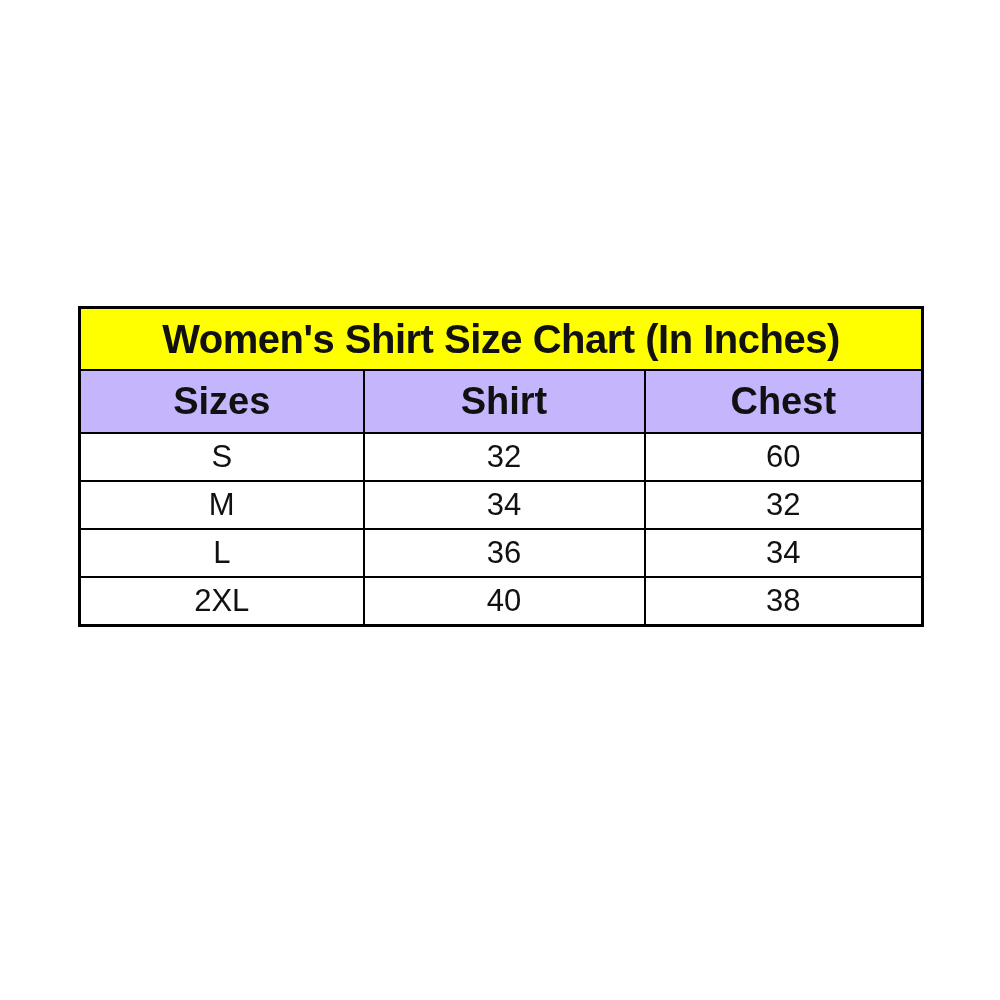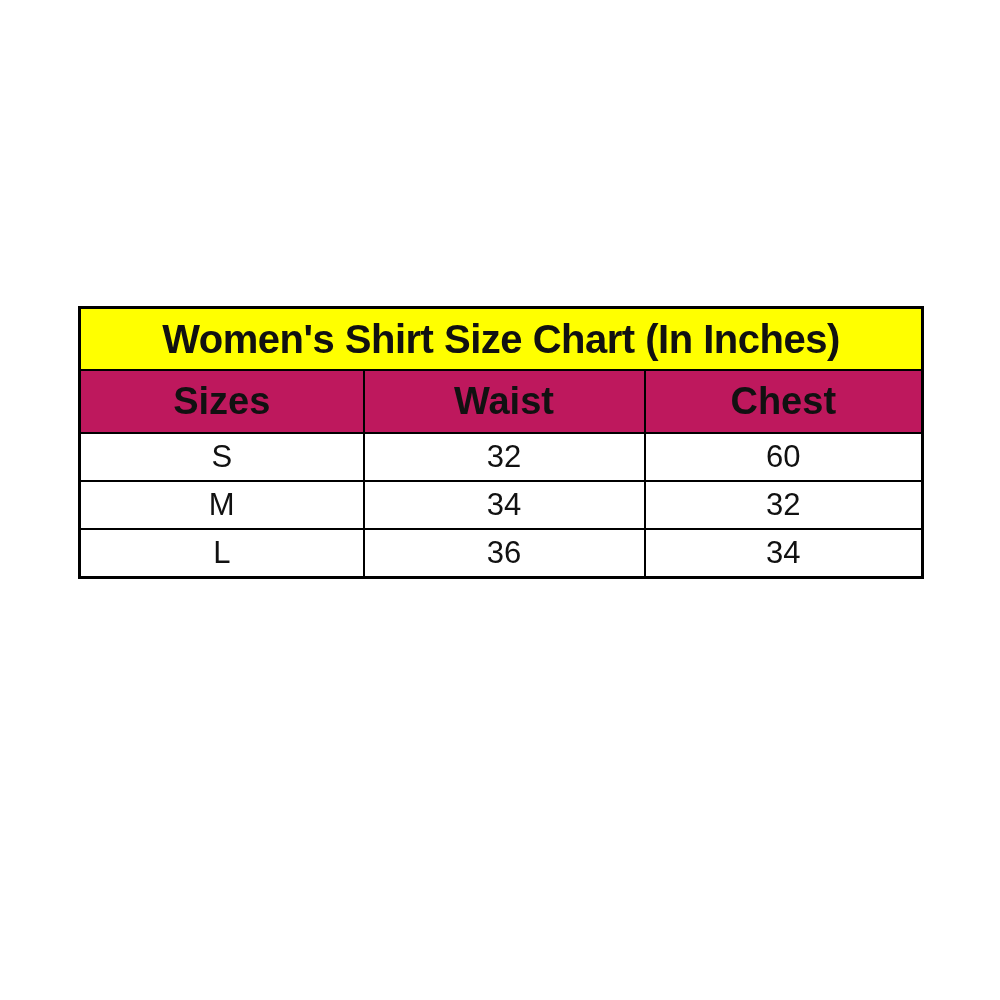--- a/index.html
+++ b/index.html
@@ -36,21 +36,21 @@
     overflow: hidden;
   }
   tr.title-row th {
     background: #FFFF00;
     height: 60px;
     font-size: 40px;
     font-weight: 700;
     letter-spacing: -0.5px;
   }
   tr.header-row th {
-    background: #be185d;
+    background: #c4b5fd;
     height: 61px;
     font-size: 38px;
     font-weight: 700;
   }
   tr.data-row td {
     background: #ffffff;
     height: 46px;
     font-size: 31px;
     font-weight: 400;
   }
@@ -67,35 +67,40 @@
       <col class="c1">
         <col class="c2">
         <col class="c3">
     </colgroup>
     <thead>
       <tr class="title-row">
         <th colspan="3">Women's Shirt Size Chart (In Inches)</th>
       </tr>
       <tr class="header-row">
         <th>Sizes</th>
-        <th>Waist</th>
+        <th>Shirt</th>
         <th>Chest</th>
       </tr>
     </thead>
     <tbody>
       <tr class="data-row">
         <td>S</td>
         <td>32</td>
         <td>60</td>
       </tr>
       <tr class="data-row">
         <td>M</td>
         <td>34</td>
         <td>32</td>
       </tr>
       <tr class="data-row">
         <td>L</td>
         <td>36</td>
         <td>34</td>
       </tr>
+      <tr class="data-row">
+        <td>2XL</td>
+        <td>40</td>
+        <td>38</td>
+      </tr>
     </tbody>
   </table>
 </div>
 
 </body></html>

